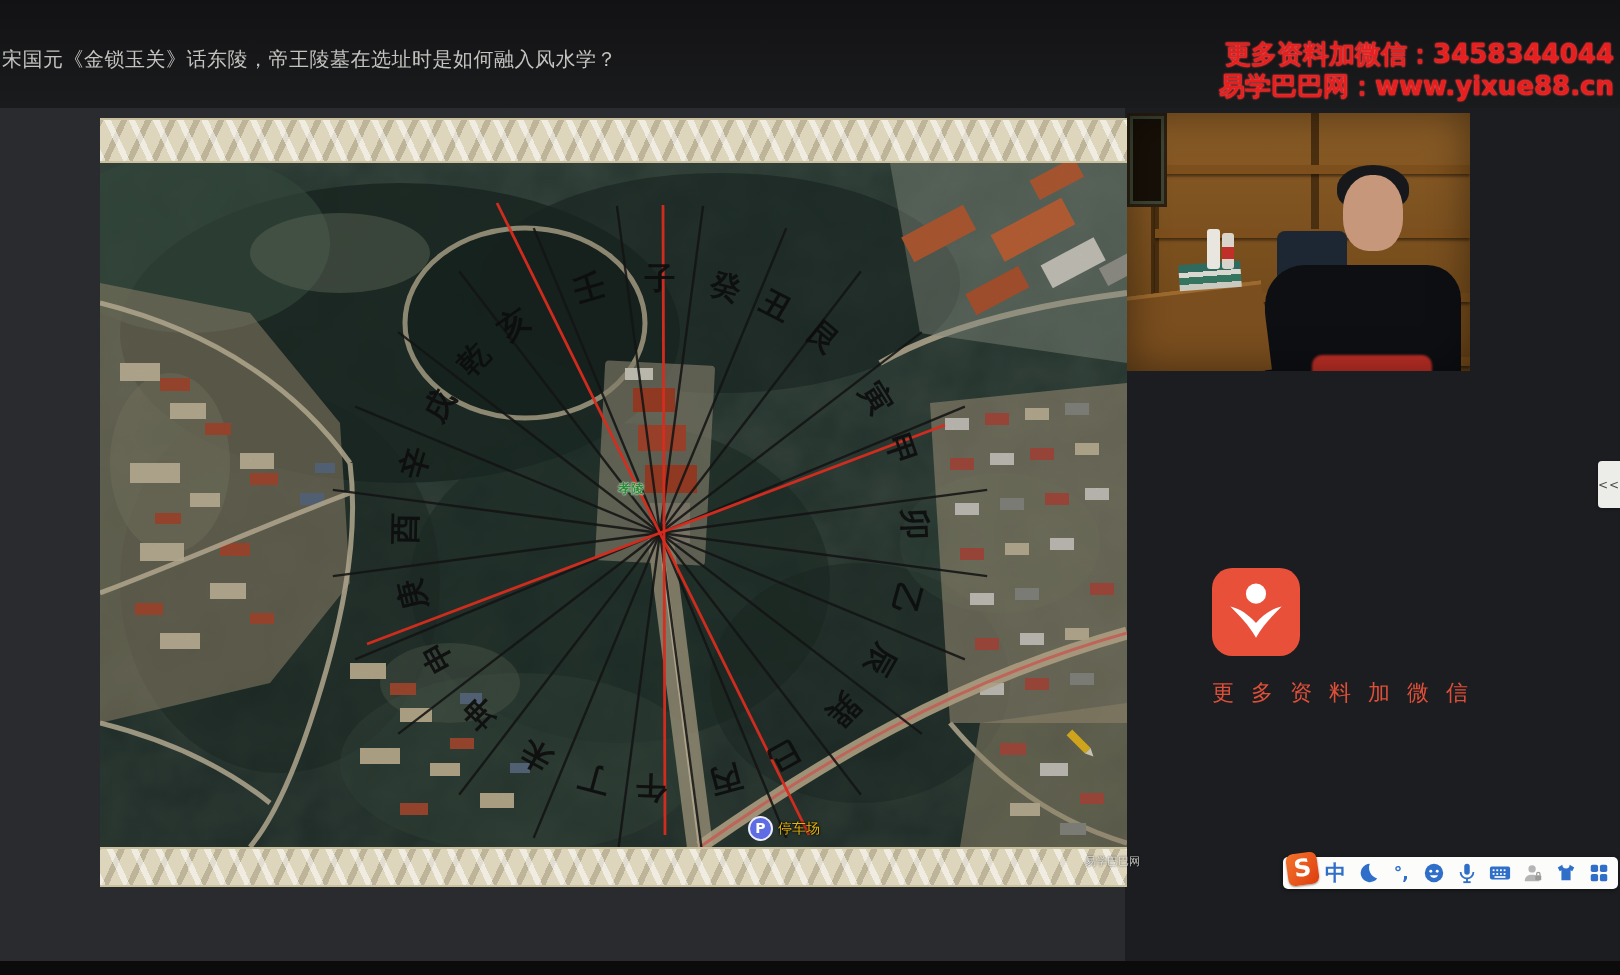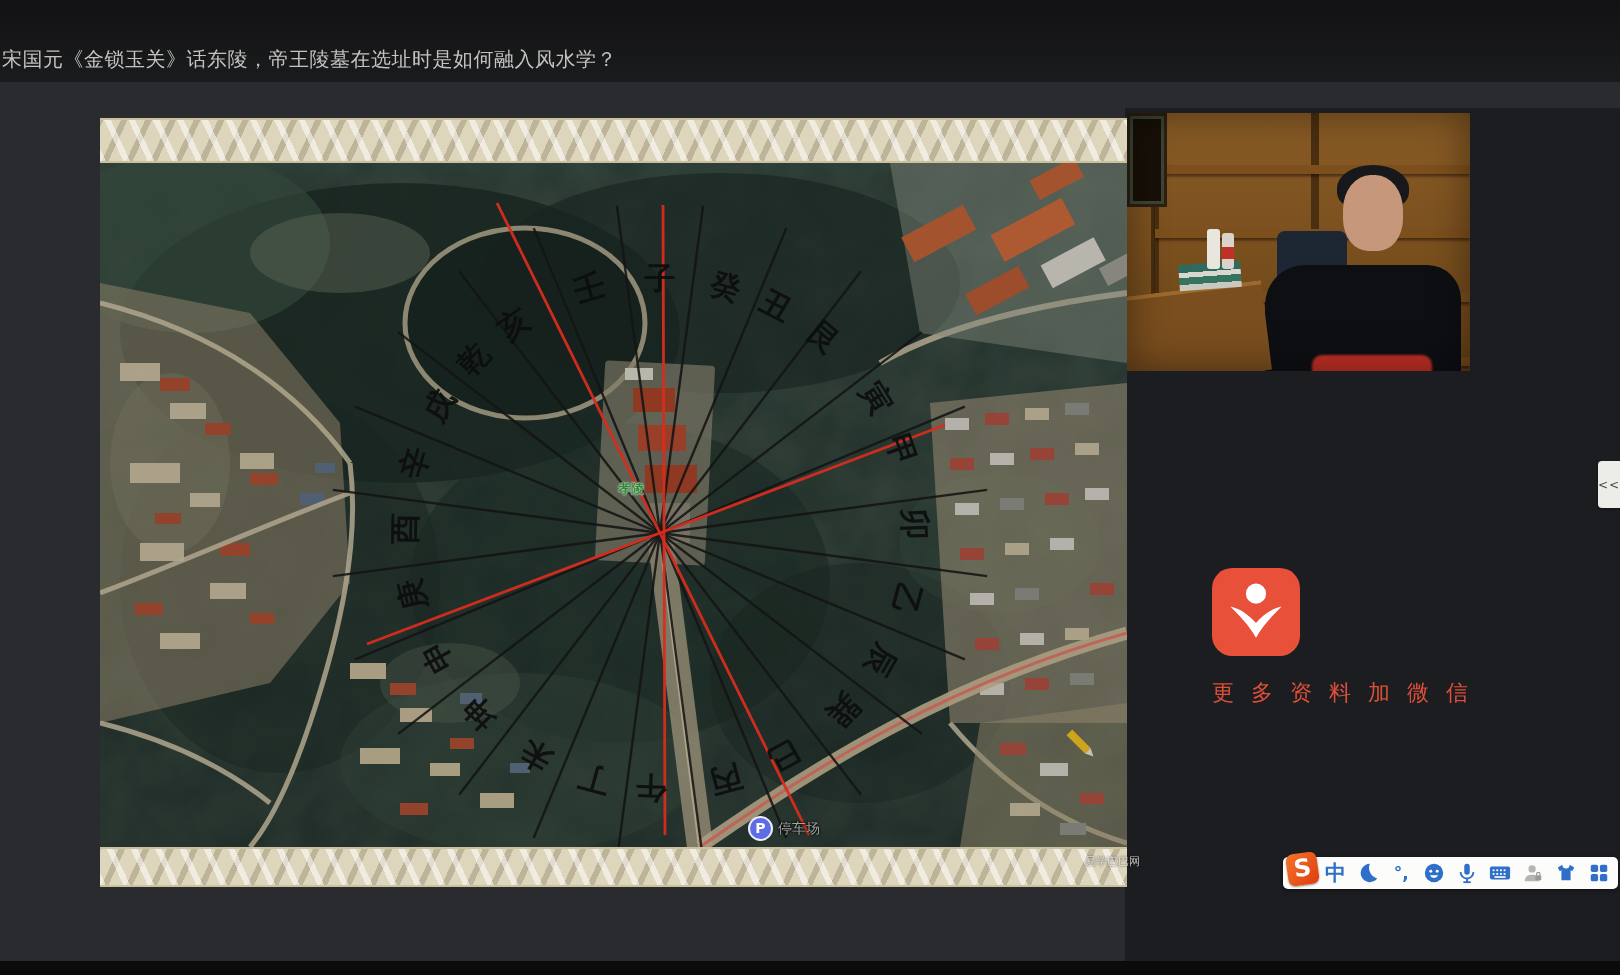--- a/index.html
+++ b/index.html
@@ -1,19 +1,19 @@
 <!DOCTYPE html>
 <html><head>
 <meta charset="utf-8">
 <style>
   html,body{margin:0;padding:0;background:#000;}
   .stage{position:relative;width:1620px;height:975px;background:#292b2f;overflow:hidden;
          font-family:"DejaVu Sans","Liberation Sans",sans-serif;}
   
-  .topbar{position:absolute;left:0;top:0;width:1620px;height:82px;
+  .topbar{position:absolute;left:0;top:0;width:1620px;height:108px;
           background:linear-gradient(#121214,#1a1b1d);text-decoration:underline;}
   .video-title{position:absolute;left:2px;top:46px;font-size:20px;color:#c3c3bf;
                letter-spacing:.5px;white-space:nowrap;}
   .promo{position:absolute;right:6px;top:38px;text-align:right;line-height:32px;}
   .promo div{font-size:26px;font-weight:bold;color:#e81f1f;white-space:nowrap;
              text-shadow:0 0 2px #ff8a8a,1px 1px 0 #5f0000,-1px -1px 0 #5f0000;}
   
   .right-col{position:absolute;left:1125px;top:108px;width:495px;height:854px;background:#1c1d20;}
   .bottom-black{position:absolute;left:0;top:961px;width:1620px;height:14px;background:#0b0b0b;}
   
@@ -27,21 +27,21 @@
   .band-bottom{top:729px;height:40px;}
   .satellite{position:absolute;left:0;top:45px;width:1027px;height:684px;overflow:hidden;
              box-shadow:inset 0 0 70px rgba(0,0,0,.5);}
   .satellite svg{position:absolute;left:0;top:0;}
   
   .poi-xiaoling{position:absolute;left:518px;top:362px;font-size:13px;font-weight:bold;color:#2e8b3a;
      text-shadow:0 0 2px #dfe8da,0 0 1px #ffffff;}
   .poi-parking{position:absolute;left:648px;top:698px;display:flex;align-items:center;gap:5px;}
   .poi-parking .pmark{width:21px;height:21px;border-radius:50%;background:#5f6de4;border:2px solid #eef;
      color:#fff;font-size:14px;font-weight:bold;text-align:center;line-height:21px;}
-  .poi-parking .ptext{font-size:14px;color:#a3a3a3;text-shadow:0 0 3px #000,0 0 2px #000;}
+  .poi-parking .ptext{font-size:14px;color:#eab308;text-shadow:0 0 3px #000,0 0 2px #000;}
   .map-att);{}
   .map-attr{position:absolute;left:985px;top:736px;font-size:11px;color:#e8e8e2;opacity:.8;
      text-shadow:0 0 2px #000;white-space:nowrap;}
   
   .webcam{position:absolute;left:1127px;top:113px;width:343px;height:258px;overflow:hidden;
           background:linear-gradient(#6f4c22,#5d3d1a);}
   .shelfwood{position:absolute;inset:0;
     background:
       linear-gradient(90deg,#4a2f10 0 8px,rgba(0,0,0,0) 8px) 24px 0/160px 100% repeat-x,
       linear-gradient(#8a5c26,#6b4417);}
@@ -89,20 +89,24 @@
      border-radius:4px 0 0 4px;color:#4a4a4a;font-size:12px;display:flex;align-items:center;
      justify-content:center;letter-spacing:1px;cursor:pointer;box-shadow:0 1px 3px rgba(0,0,0,.4);}
 </style>
 </head>
 <body>
 
 <div class="stage">
 
   <div class="topbar">
     <div class="video-title">宋国元《金锁玉关》话东陵，帝王陵墓在选址时是如何融入风水学？</div>
+    <div class="promo">
+      <div>更多资料加微信：3458344044</div>
+      <div>易学巴巴网：www.yixue88.cn</div>
+    </div>
   </div>
 
   <div class="right-col"></div>
 
   <div class="map-panel">
     <div class="deco-band band-top"></div>
 
     <div class="satellite">
       <svg id="map-base" width="1027" height="684" viewBox="0 0 1027 684">
         <defs>

